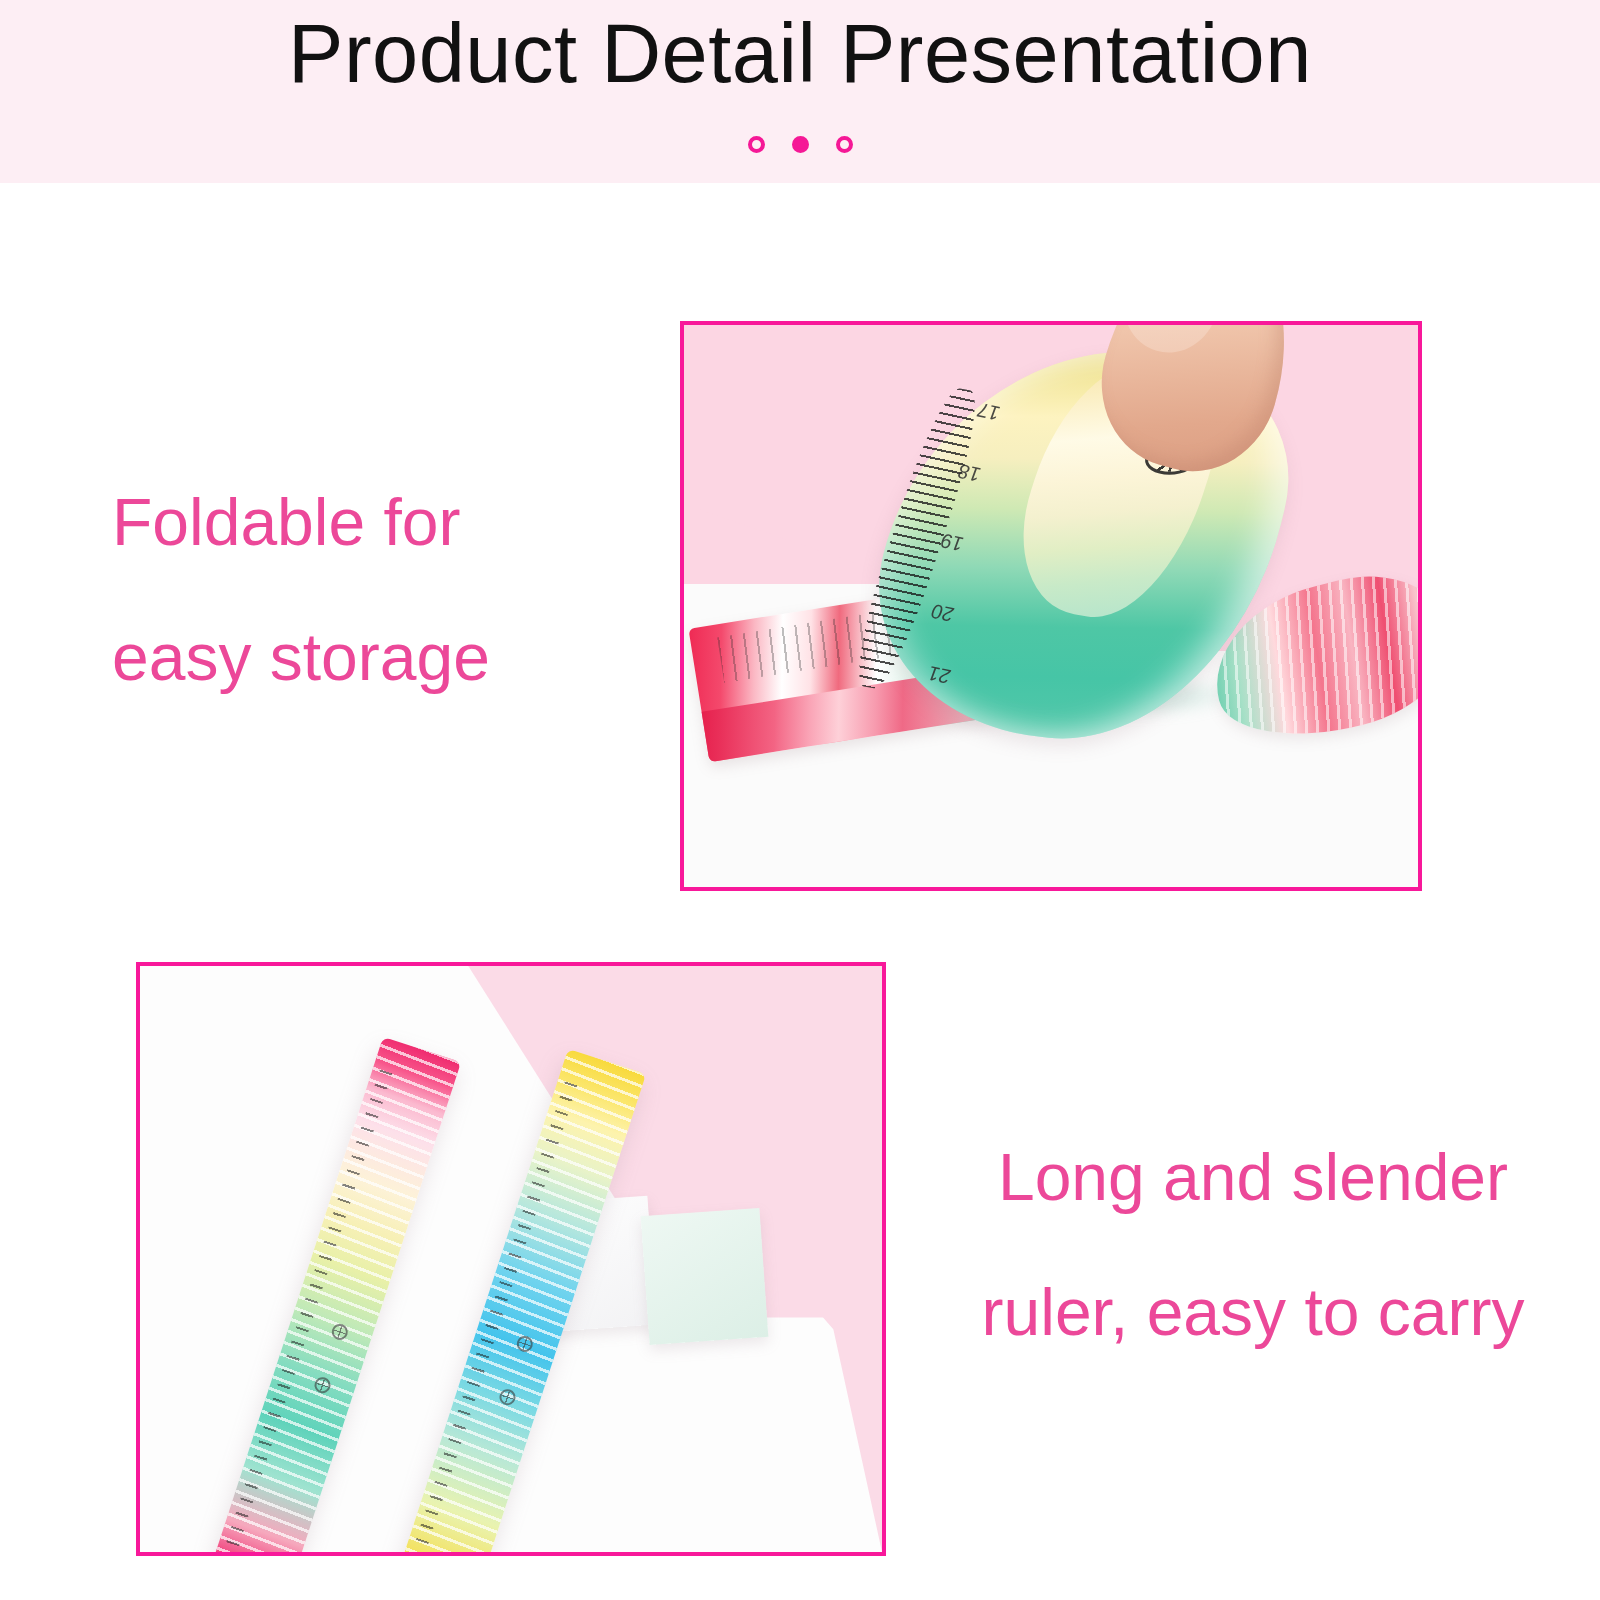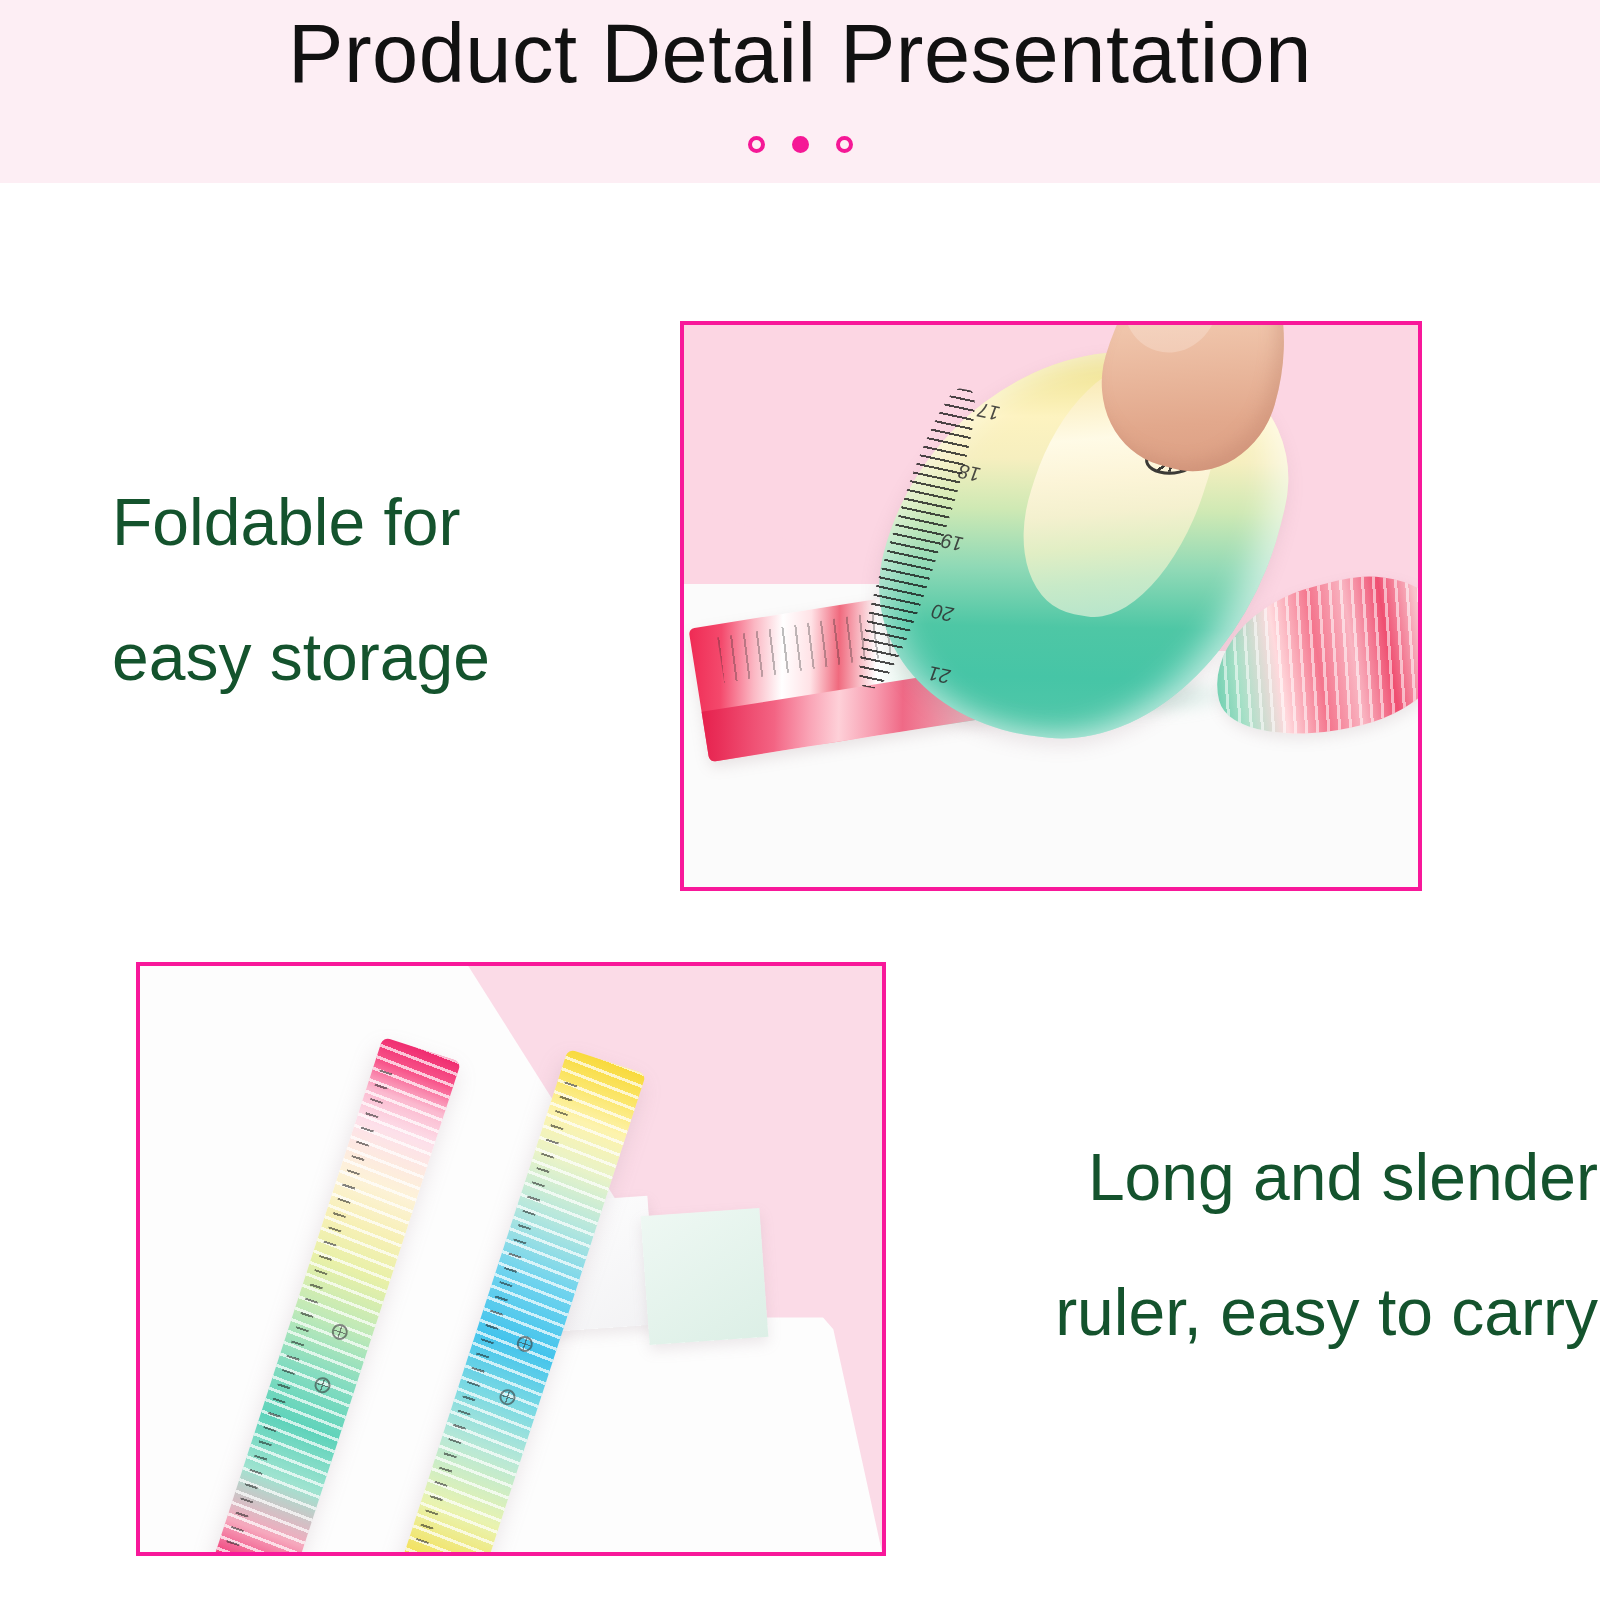--- a/index.html
+++ b/index.html
@@ -26,26 +26,26 @@
     position:absolute; left:0; top:136px; width:1600px;
     display:flex; justify-content:center; align-items:center; gap:27px;
   }
   .dot { width:17px; height:17px; border-radius:50%; }
   .dot.hollow { border:4px solid #f51896; background:#fdeef4; }
   .dot.filled { background:#f51896; border:4px solid #f51896; }
 
   
   .copy {
     position:absolute;
-    color:#14532d; font-weight:400;
+    color:#ec4899; font-weight:400;
     font-size:66px; line-height:135px;
     white-space:pre-line;
   }
   .copy-one { left:112px; top:455px; width:560px; text-align:left; }
-  .copy-two { left:908px; top:1110px; width:690px; text-align:right; }
+  .copy-two { left:908px; top:1110px; width:690px; text-align:center; }
 
   
   .frame {
     position:absolute;
     border:4px solid #f8189a;
     overflow:hidden;
     background:#ffffff;
   }
   .frame-one { left:680px; top:321px; width:742px; height:570px; }
   .frame-two { left:136px; top:962px; width:750px; height:594px; }

